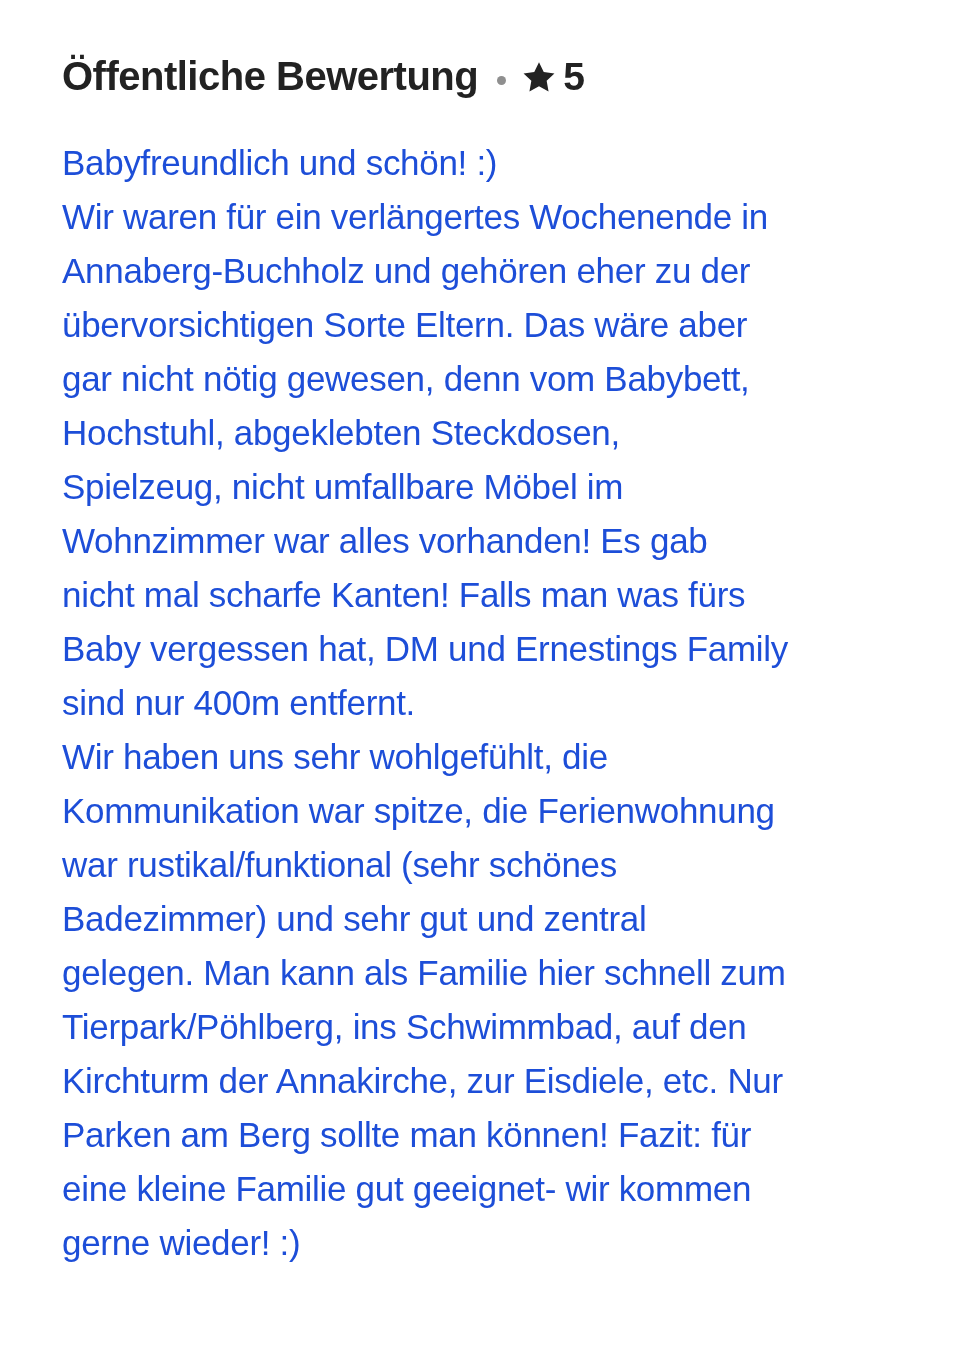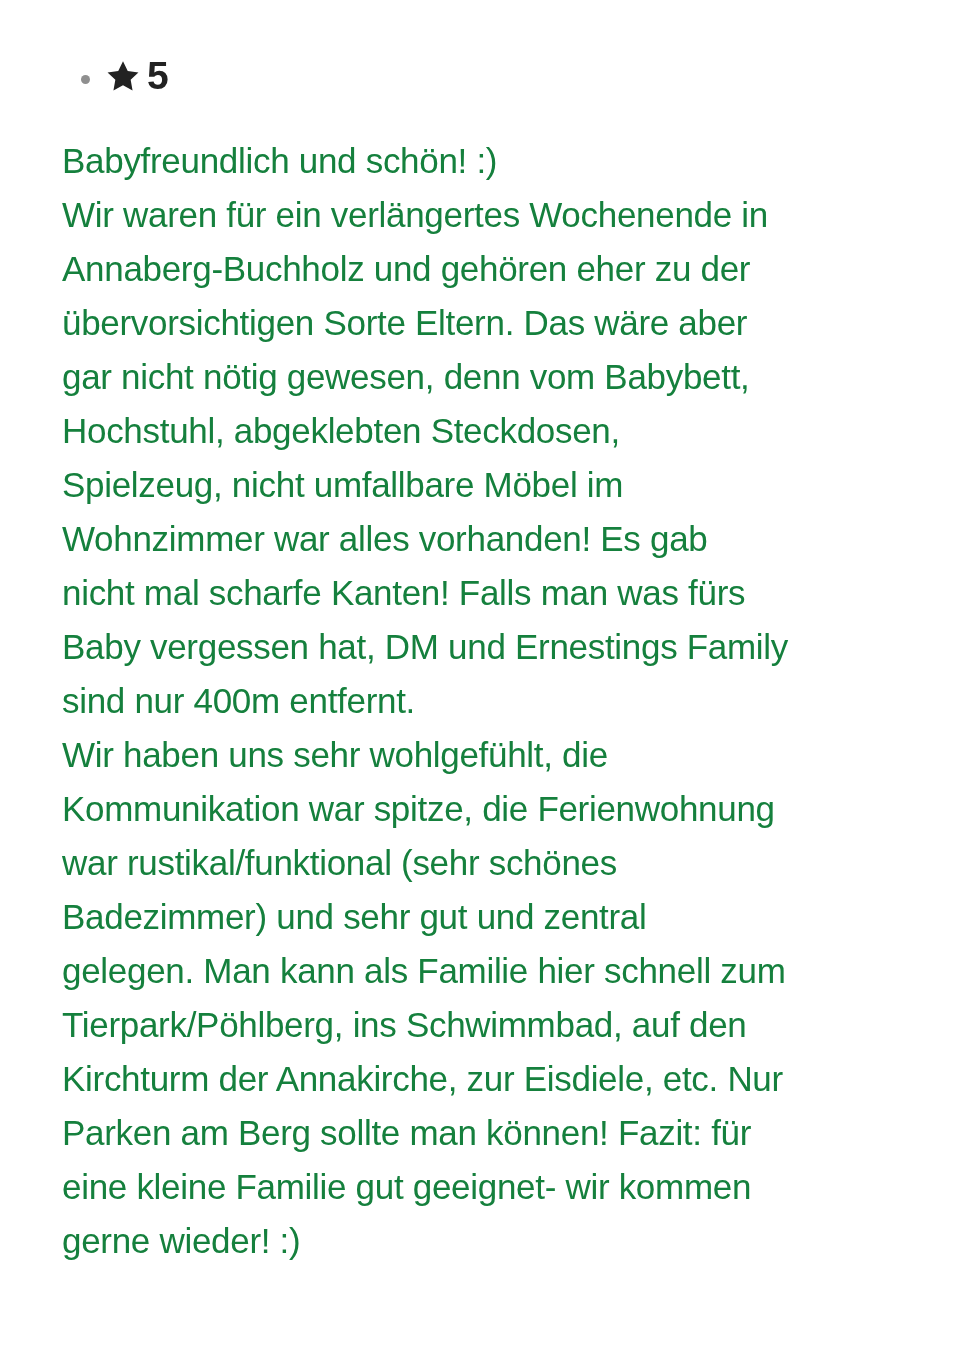--- a/index.html
+++ b/index.html
@@ -60,30 +60,31 @@
     font-weight: 700;
     letter-spacing: -0.5px;
     color: #222222;
   }
   .review-body {
     margin-top: 36px;
     width: 862px;
     font-size: 35px;
     line-height: 54px;
     letter-spacing: -0.3px;
-    color: #15803d;
+    color: #1d4ed8;
     white-space: pre-line;
   }
 </style>
 </head>
 <body>
 
 <div class="page">
 
   <div class="review-header">
+    <h1 class="review-title">Öffentliche Bewertung</h1>
 
     <span class="sep-dot"></span>
 
     <div class="rating">
       <span class="star-wrap">
         <svg viewBox="0 0 24 24" aria-hidden="true">
           <polygon fill="#222222" points="12,1.6 15.35,8.45 22.9,9.45 17.4,14.65 18.75,22.15 12,18.55 5.25,22.15 6.6,14.65 1.1,9.45 8.65,8.45"></polygon>
         </svg>
       </span>
       <span class="rating-value">5</span>

